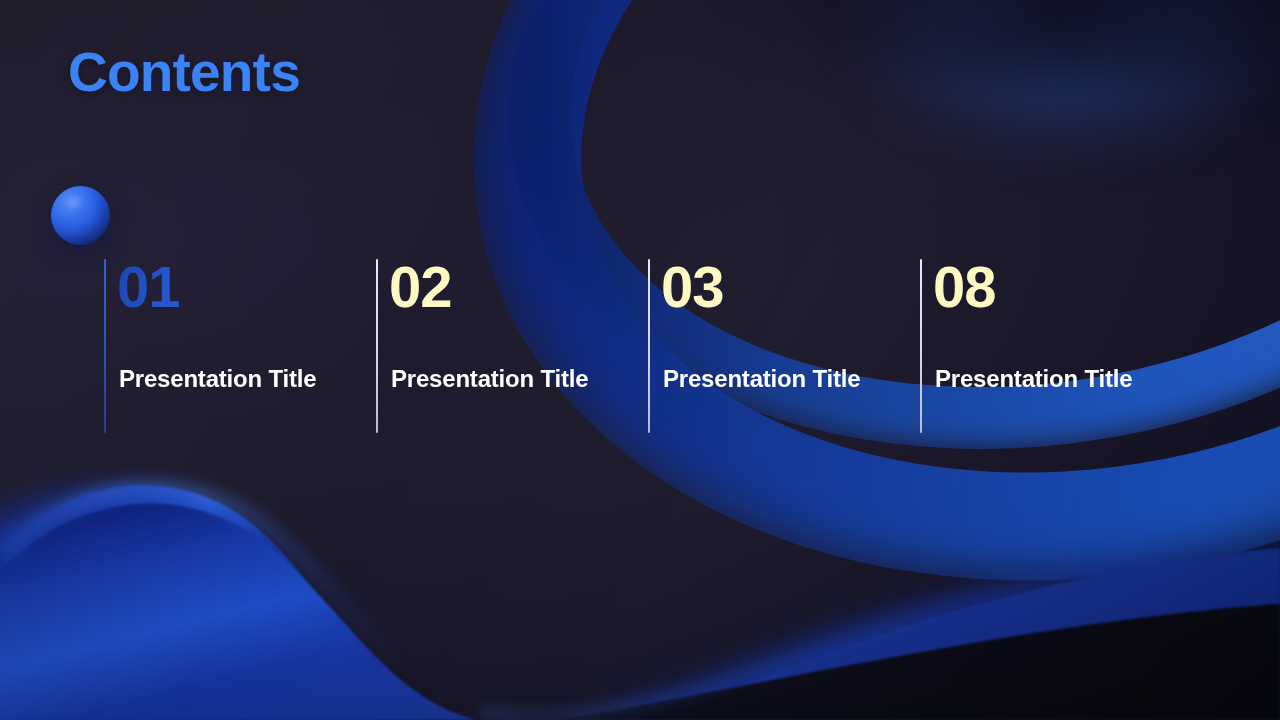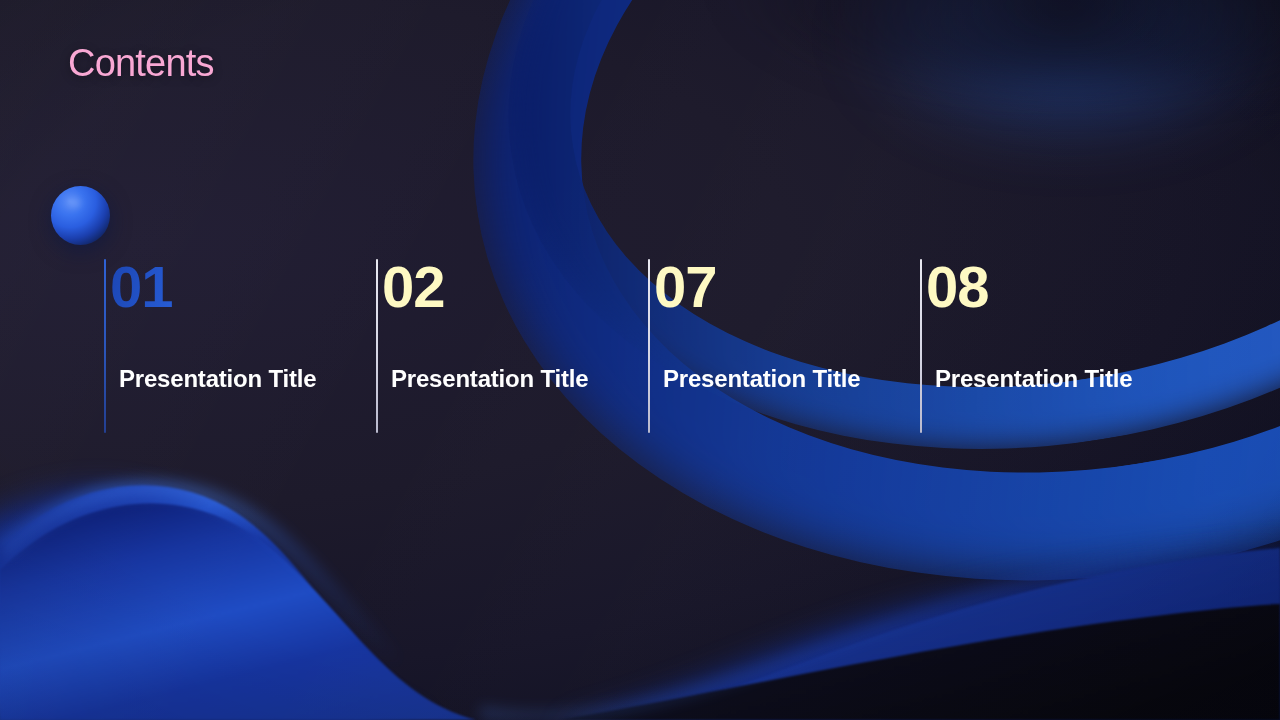--- a/index.html
+++ b/index.html
@@ -160,41 +160,41 @@
     background: radial-gradient(closest-side, rgba(150,185,255,0.52), rgba(150,185,255,0) 75%);
     filter: blur(3px);
   }
 
   
   .page-title {
     position: absolute;
     left: 68px;
     top: 44px;
     margin: 0;
-    font-size: 38px;
+    font-size: 55px;
     line-height: 1.05;
-    font-weight: 400;
+    font-weight: 700;
     letter-spacing: -0.8px;
-    color: #f9a8d4;
+    color: #3b82f6;
     text-shadow: 0 2px 10px rgba(0,0,0,0.35);
   }
 
   
   .columns {
     position: absolute;
     left: 104px;
     top: 258px;
     width: 1088px;
     display: flex;
   }
   .col {
     position: relative;
     width: 272px;
     box-sizing: border-box;
-    padding-left: 6px;
+    padding-left: 13px;
   }
   .col-rule {
     position: absolute;
     left: 0;
     top: 1px;
     width: 2px;
     height: 174px;
     background: linear-gradient(180deg, #e9e9f2 0%, #d6d6e4 55%, #b9b9cd 100%);
     border-radius: 1px;
   }
@@ -312,21 +312,21 @@
     </div>
 
     <div class="col">
       <div class="col-rule"></div>
       <div class="col-num">02</div>
       <div class="col-title">Presentation Title</div>
     </div>
 
     <div class="col">
       <div class="col-rule"></div>
-      <div class="col-num">07</div>
+      <div class="col-num">03</div>
       <div class="col-title">Presentation Title</div>
     </div>
 
     <div class="col">
       <div class="col-rule"></div>
       <div class="col-num">08</div>
       <div class="col-title">Presentation Title</div>
     </div>
 
   </div>

